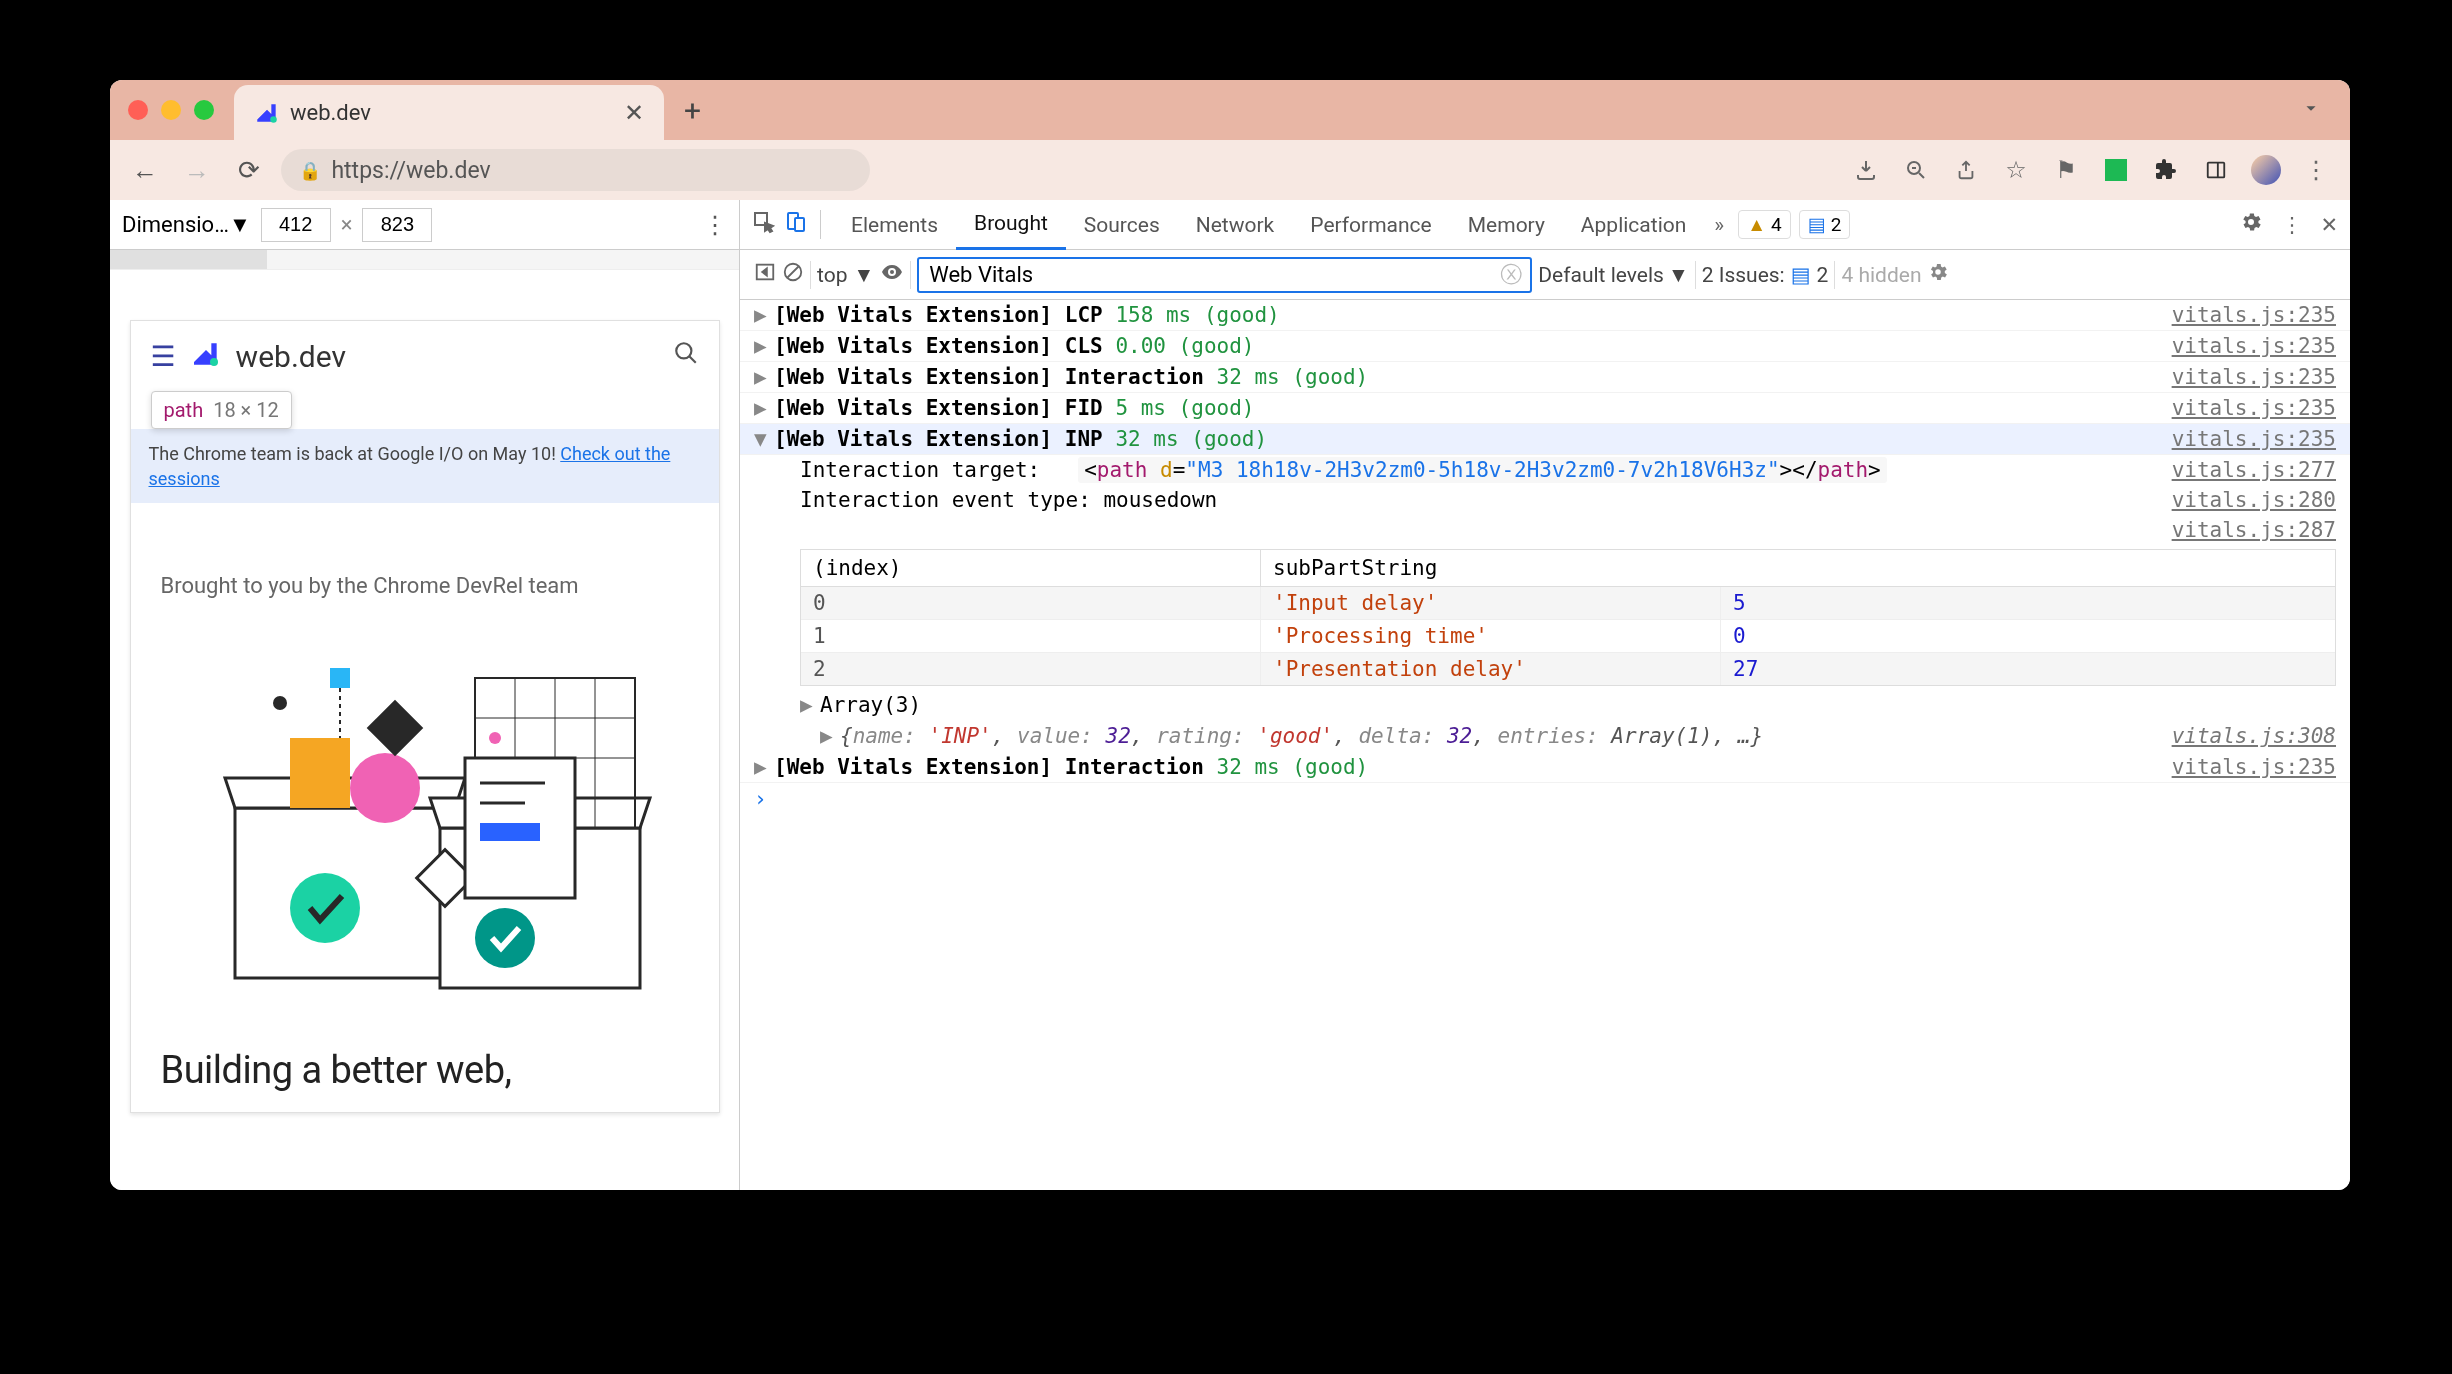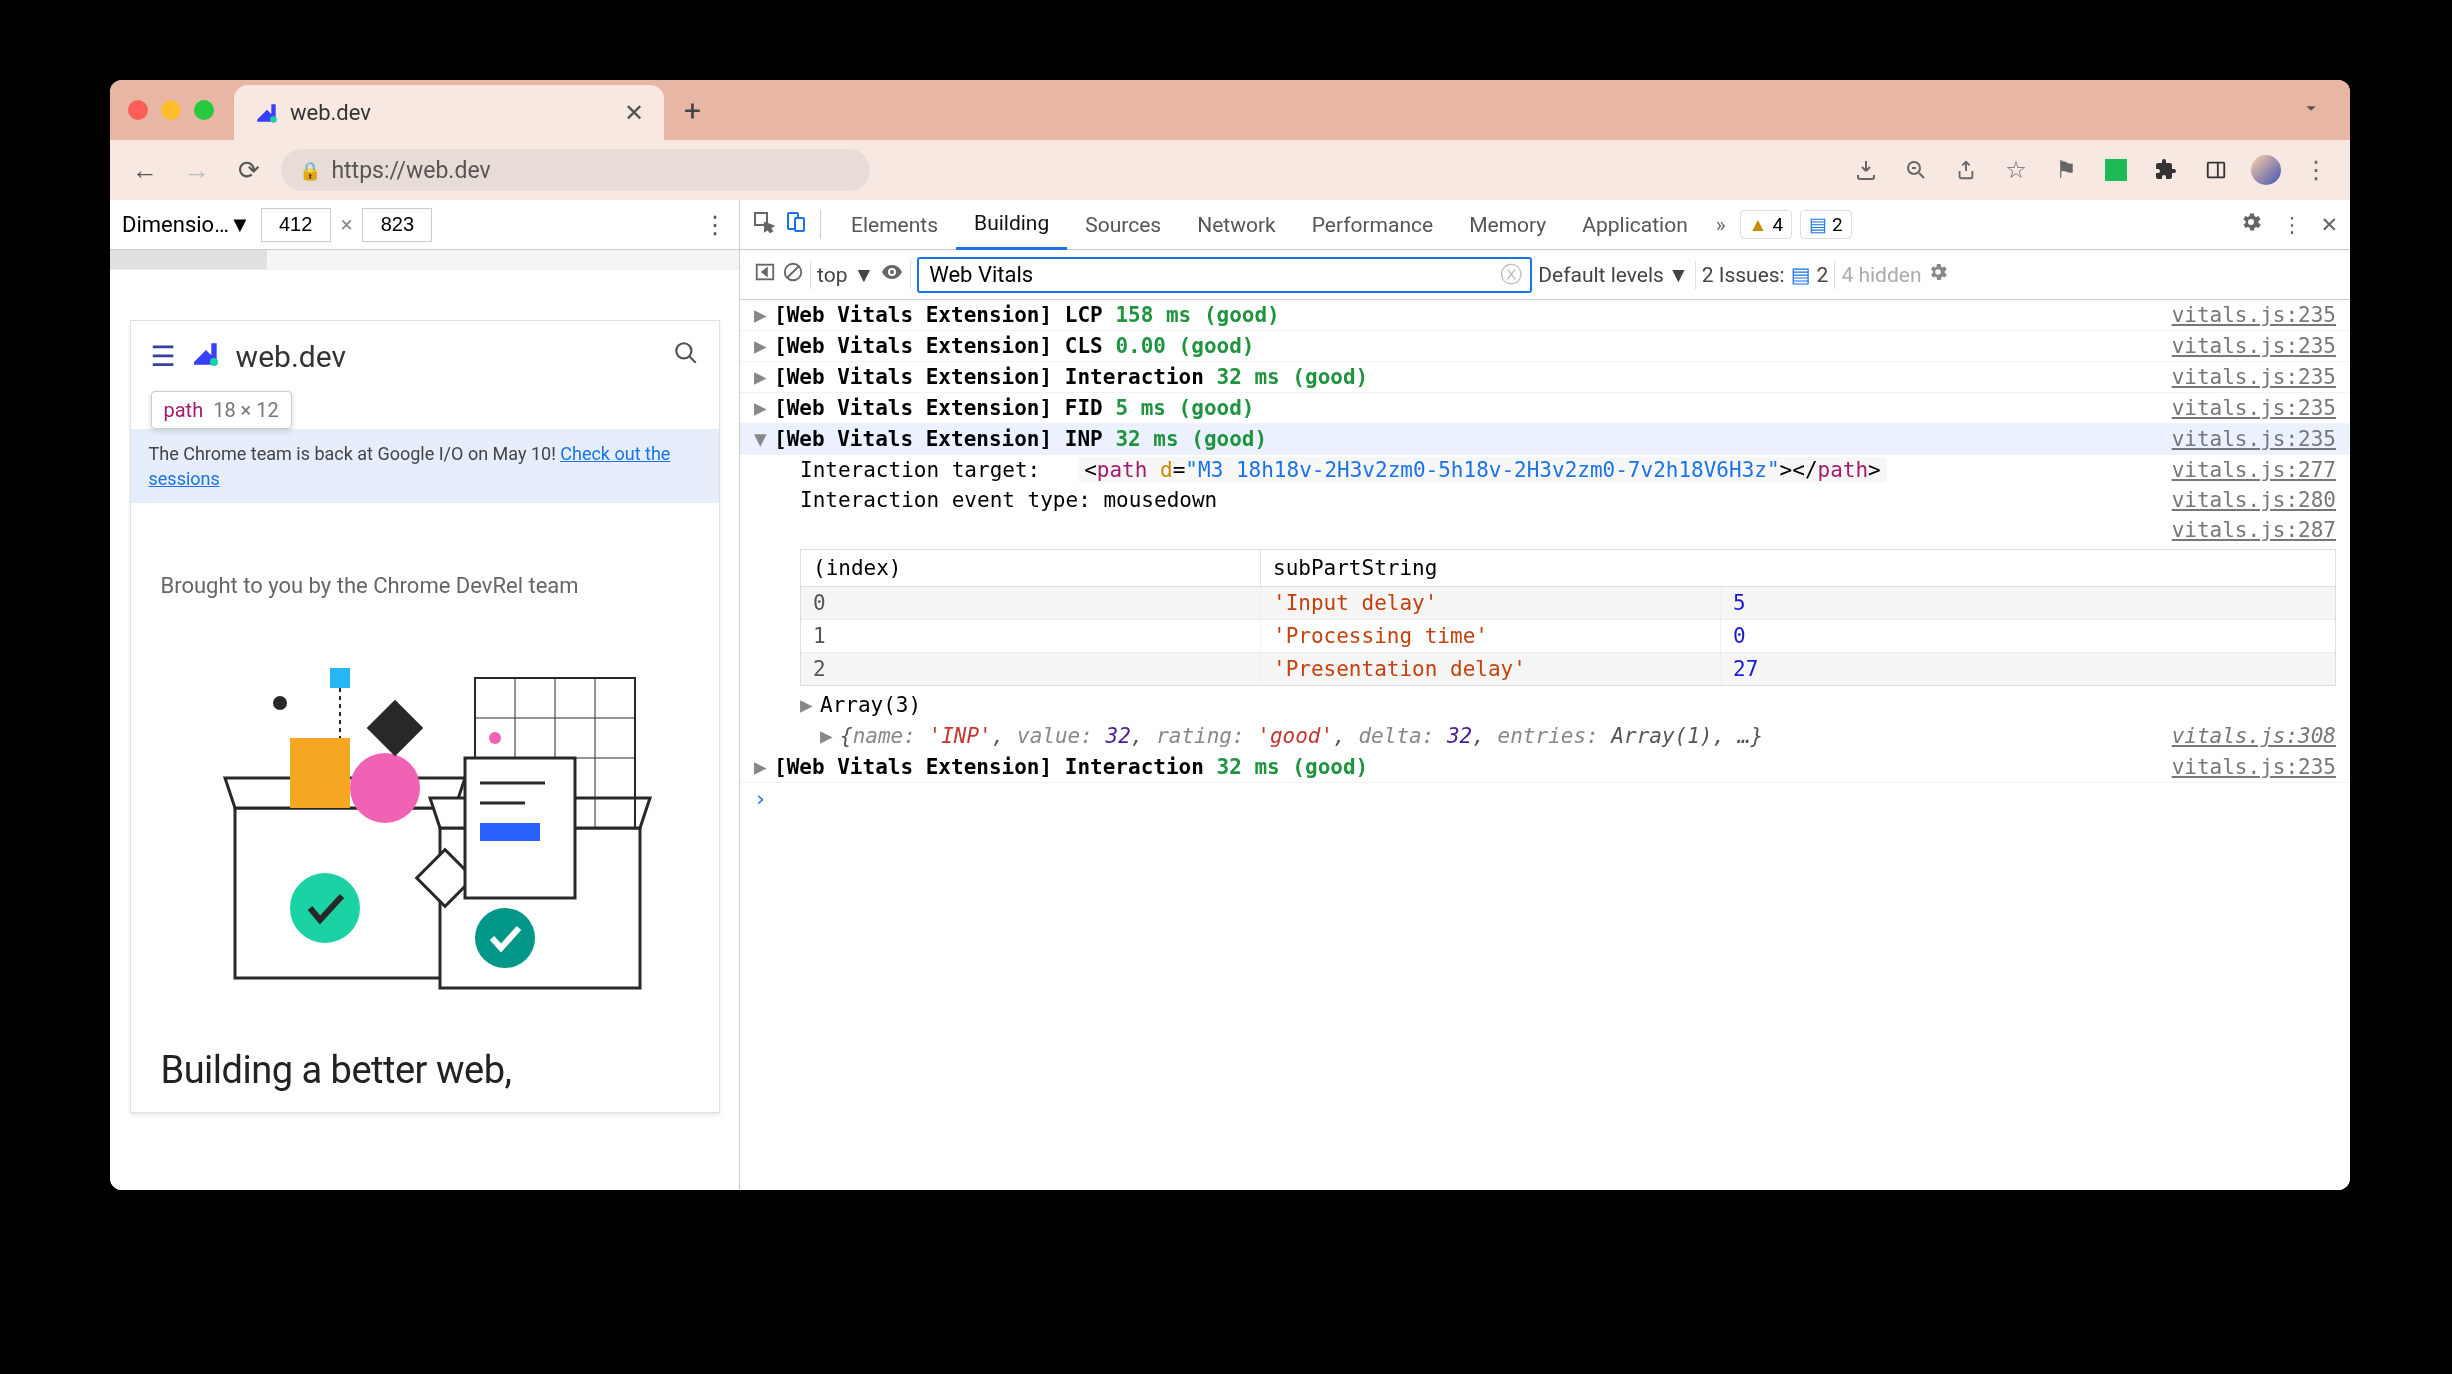--- a/index.html
+++ b/index.html
@@ -79,21 +79,21 @@
 .ct-issues { font-size: 21px; color: #444; display: flex; align-items: center; gap: 6px; }
 .ct-hidden { color: #aaa; font-size: 21px; }
 
 .console-body { flex: 1; overflow: auto; font-family: Menlo, Consolas, monospace; font-size: 21px; }
 .row { display: flex; padding: 3px 14px; border-bottom: 1px solid #f2f2f2; align-items: flex-start; }
 .row.sel { background: #ebf1ff; }
 .tri { width: 20px; color: #888; flex-shrink: 0; }
 .msg { flex: 1; white-space: pre; }
 .src { color: #777; text-decoration: underline; font-family: Menlo, Consolas, monospace; }
 .bold { font-weight: bold; }
-.good { color: #20933f; font-weight: bold; }
+.good { color: #20933f; font-weight: normal; }
 .nested { padding: 3px 14px 3px 60px; display: flex; }
 .nested .msg { flex: 1; }
 .html-tag { background: #f7f7f7; padding: 1px 6px; border-radius: 3px; }
 .tag-name { color: #a31a6d; }
 .attr-name { color: #c78b00; }
 .attr-val { color: #1a73e8; }
 
 .dt-table { margin: 4px 14px 4px 60px; border: 1px solid #ddd; }
 .dt-table .thead { display: flex; background: #fff; border-bottom: 1px solid #ddd; }
 .dt-table .th { padding: 6px 12px; border-right: 1px solid #ddd; }
@@ -284,21 +284,21 @@
           </span>
           <span class="on">
             <svg width="24" height="24" viewBox="0 0 24 24" fill="none" stroke="#1a73e8" stroke-width="2">
                 <rect x="4" y="3" width="10" height="16" rx="1"></rect>
                 <rect x="11" y="8" width="9" height="13" rx="1" fill="#fff"></rect>
               </svg>
           </span>
         </div>
         <div class="dt-tablist" id="dt-tablist">
             <div class="dt-tab">Elements</div>
-            <div class="dt-tab active">Building</div>
+            <div class="dt-tab active">Brought</div>
             <div class="dt-tab">Sources</div>
             <div class="dt-tab">Network</div>
             <div class="dt-tab">Performance</div>
             <div class="dt-tab">Memory</div>
             <div class="dt-tab">Application</div>
           </div>
         <span class="dt-more">»</span>
         <div class="dt-badges">
           <span class="badge">
               <span class="warn">▲</span>

